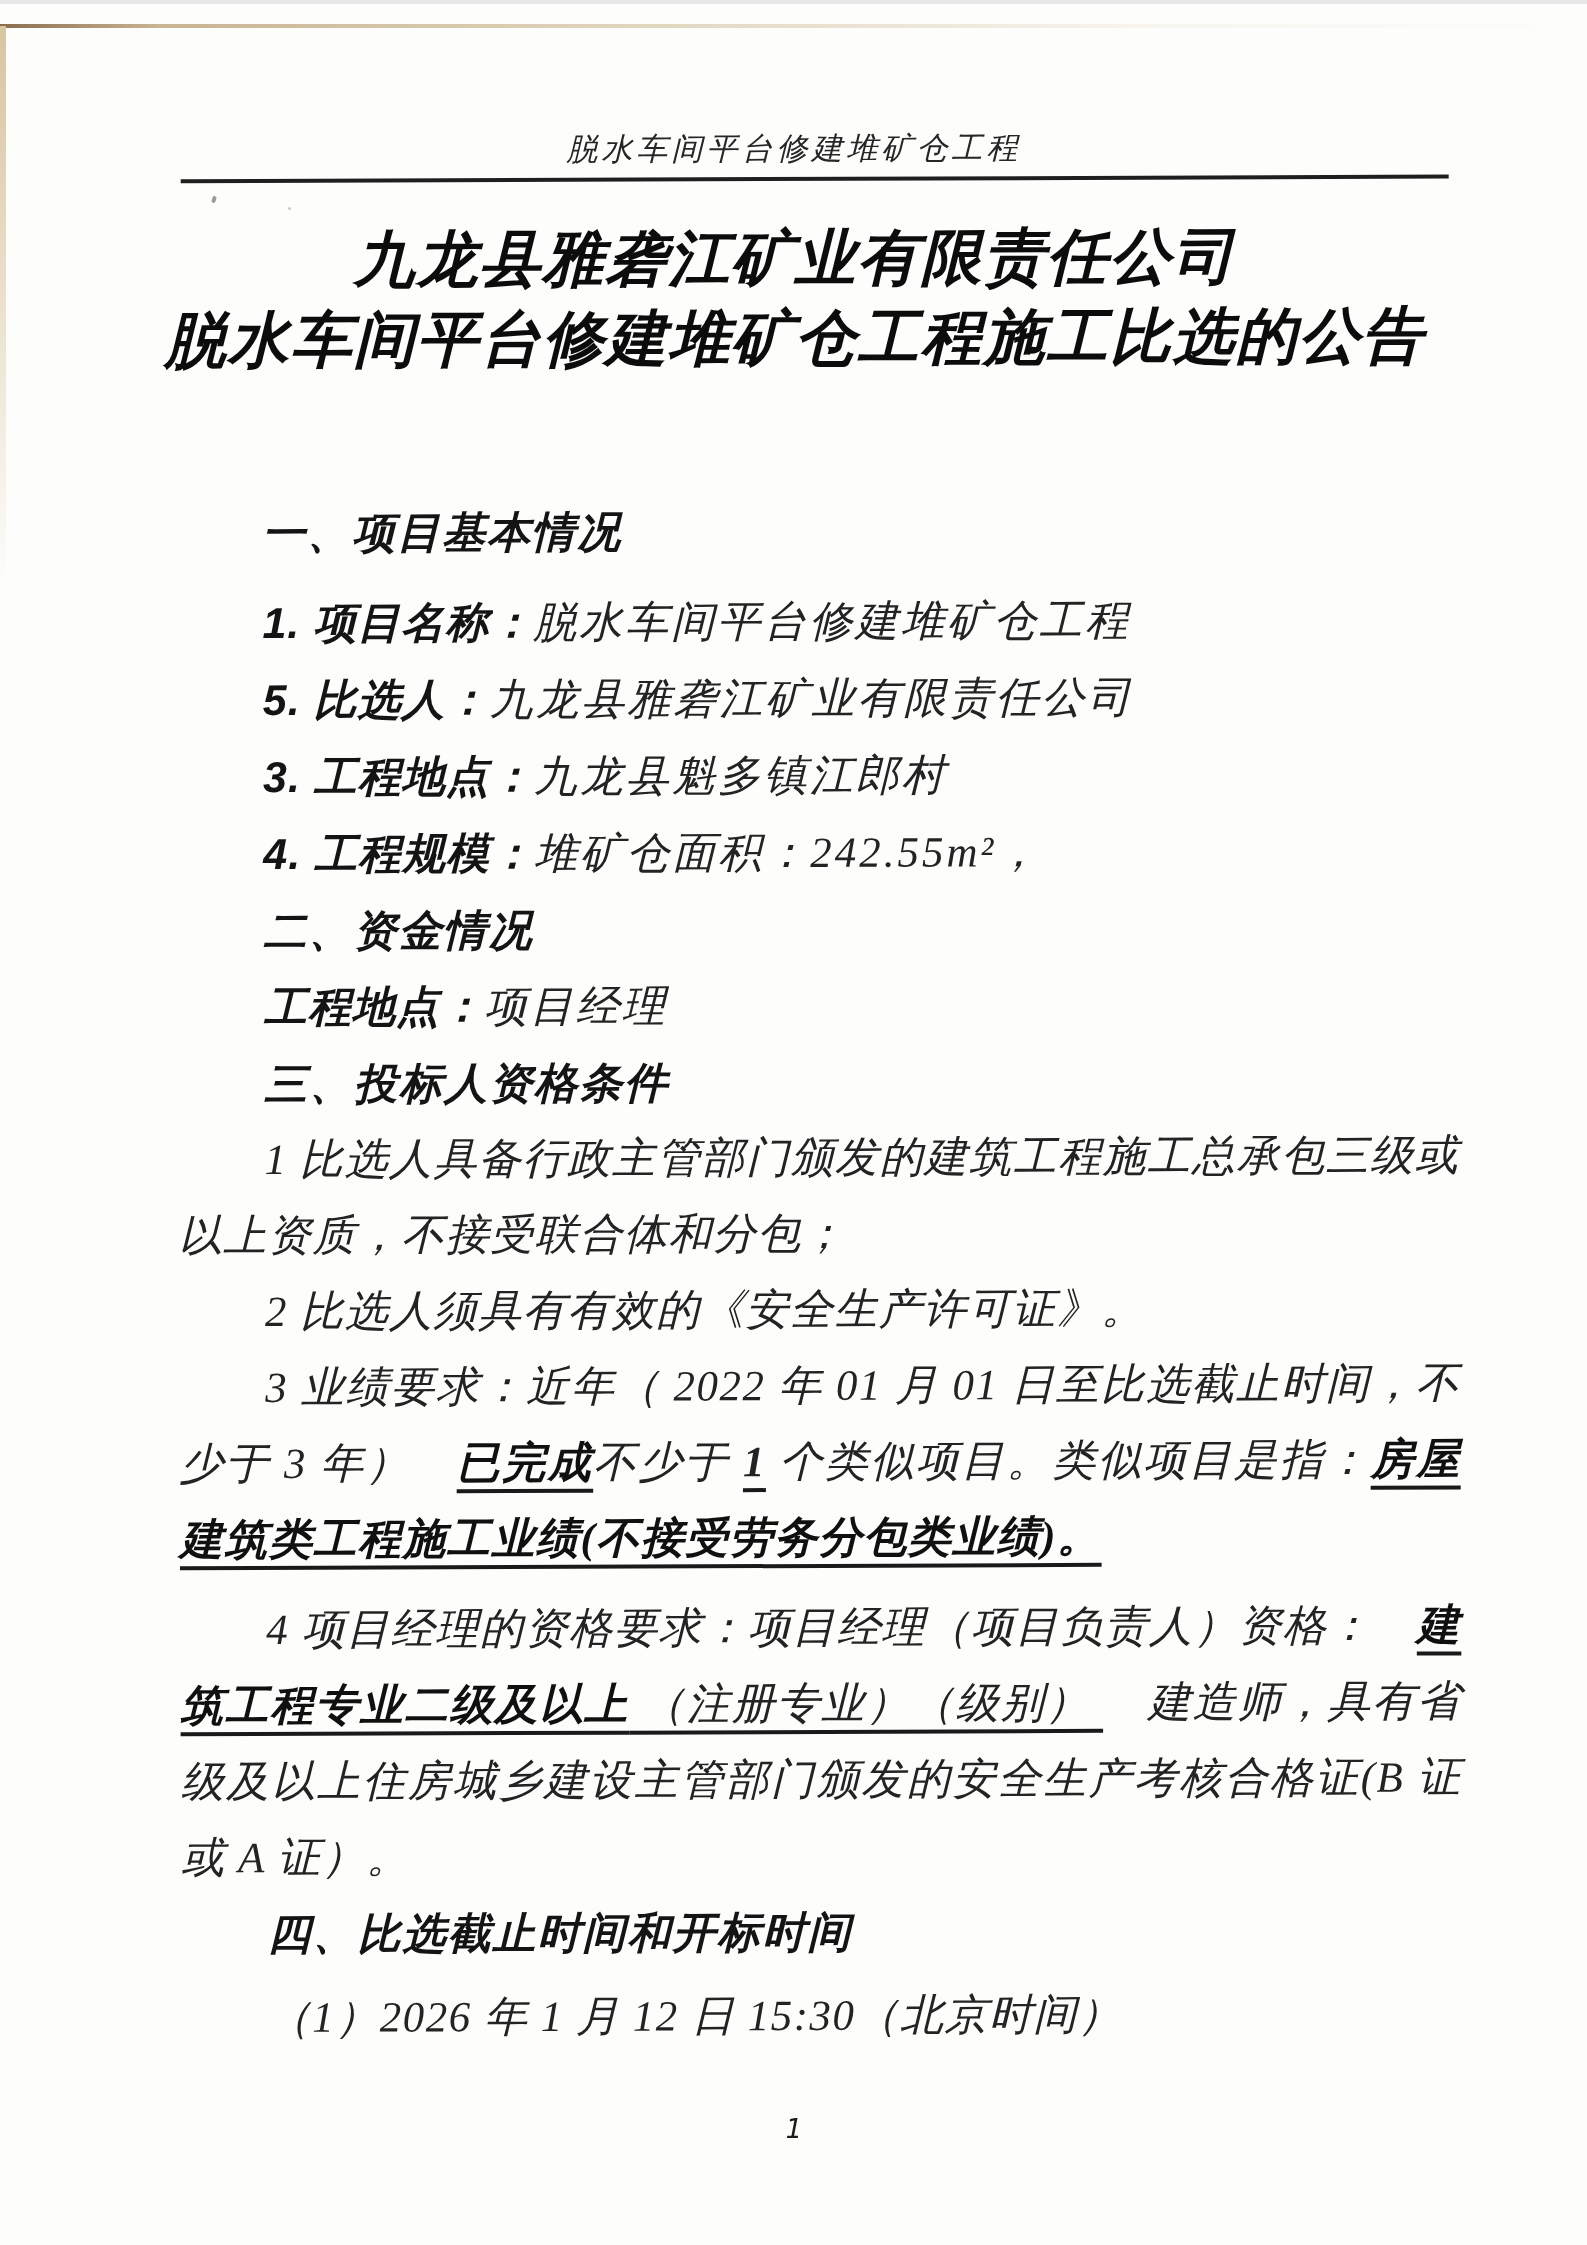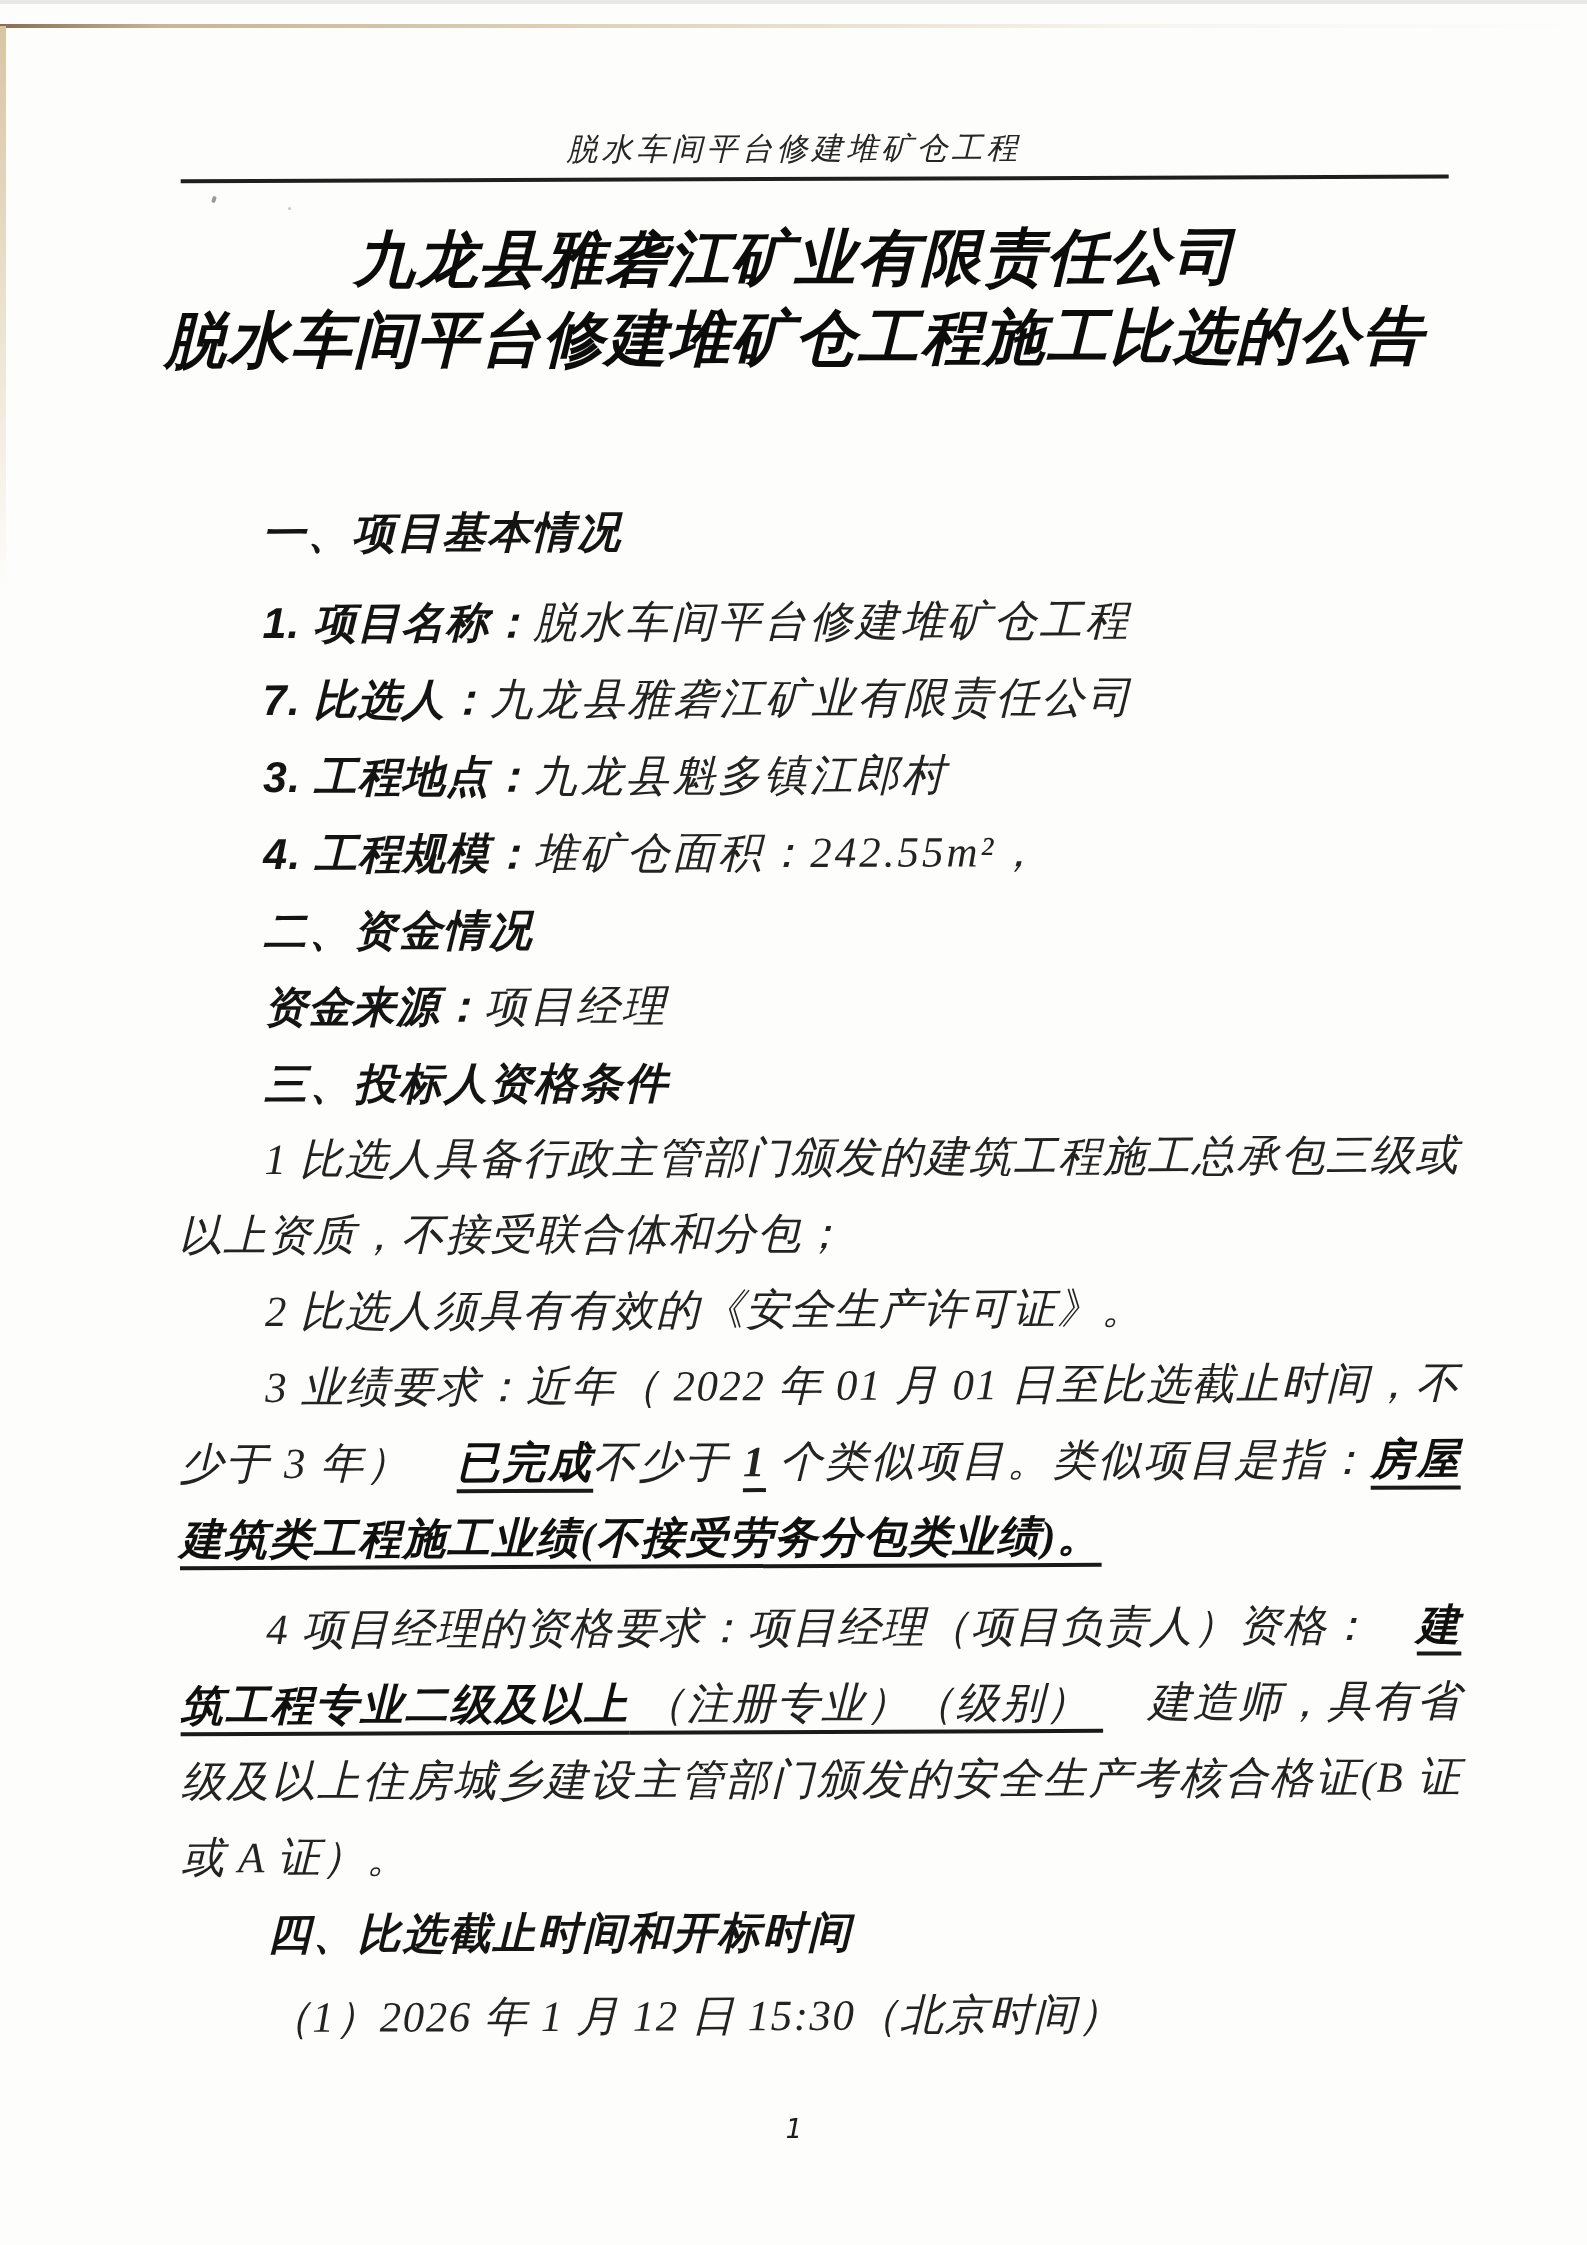--- a/index.html
+++ b/index.html
@@ -68,33 +68,33 @@
     </h1>
 
     <div class="body">
 
       <h2 class="line hei">一、项目基本情况</h2>
 
       <p class="line item gap-sm">
         <span class="hei lbl">1. 项目名称：</span><span class="kai val">脱水车间平台修建堆矿仓工程</span>
       </p>
       <p class="line item">
-        <span class="hei lbl">7. 比选人：</span><span class="kai val">九龙县雅砻江矿业有限责任公司</span>
+        <span class="hei lbl">5. 比选人：</span><span class="kai val">九龙县雅砻江矿业有限责任公司</span>
       </p>
       <p class="line item">
         <span class="hei lbl">3. 工程地点：</span><span class="kai val">九龙县魁多镇江郎村</span>
       </p>
       <p class="line item">
         <span class="hei lbl">4. 工程规模：</span><span class="kai val">堆矿仓面积：242.55m²，</span>
       </p>
 
       <h2 class="line hei">二、资金情况</h2>
 
       <p class="line item">
-        <span class="hei lbl">资金来源：</span><span class="kai val">项目经理</span>
+        <span class="hei lbl">工程地点：</span><span class="kai val">项目经理</span>
       </p>
 
       <h2 class="line hei">三、投标人资格条件</h2>
 
       <p class="line para kai">1 比选人具备行政主管部门颁发的建筑工程施工总承包三级或以上资质，不接受联合体和分包；</p>
       <p class="line para kai">2 比选人须具有有效的《安全生产许可证》。</p>
 
       <p class="line para kai"><span>3 业绩要求：近年（ 2022 年 01 月 01 日至比选截止时间，不少于 3 年）　</span><span class="b u">已完成</span><span>不少于 </span><span class="u num-u">1</span><span> 个类似项目。类似项目是指：</span><span class="b u">房屋建筑类工程施工业绩(不接受劳务分包类业绩)。</span></p>
 
       <p class="line para kai gap-sm"><span>4 项目经理的资格要求：项目经理（项目负责人）资格：　</span><span class="b u">建筑工程专业二级及以上</span><span class="u"> （注册专业）（级别） </span><span>　建造师，具有省级及以上住房城乡建设主管部门颁发的安全生产考核合格证(B 证或 A 证）。</span></p>

